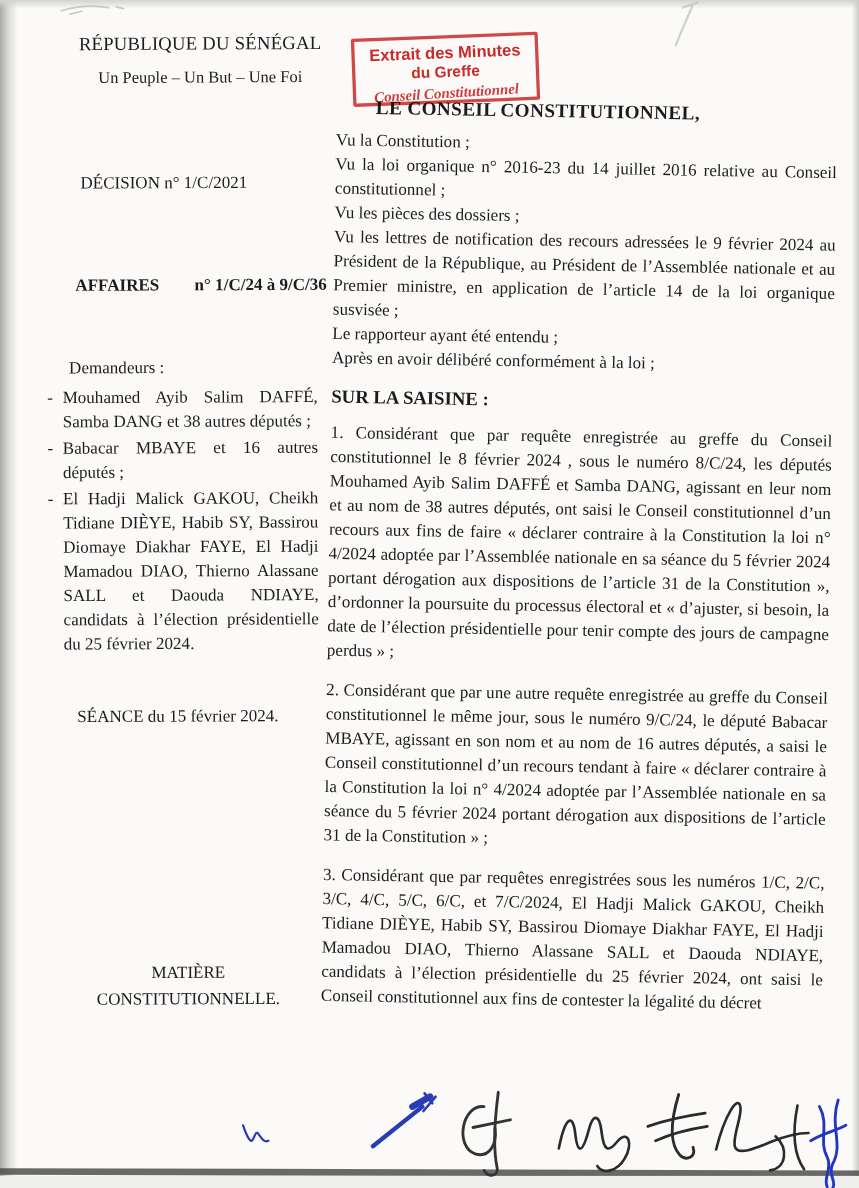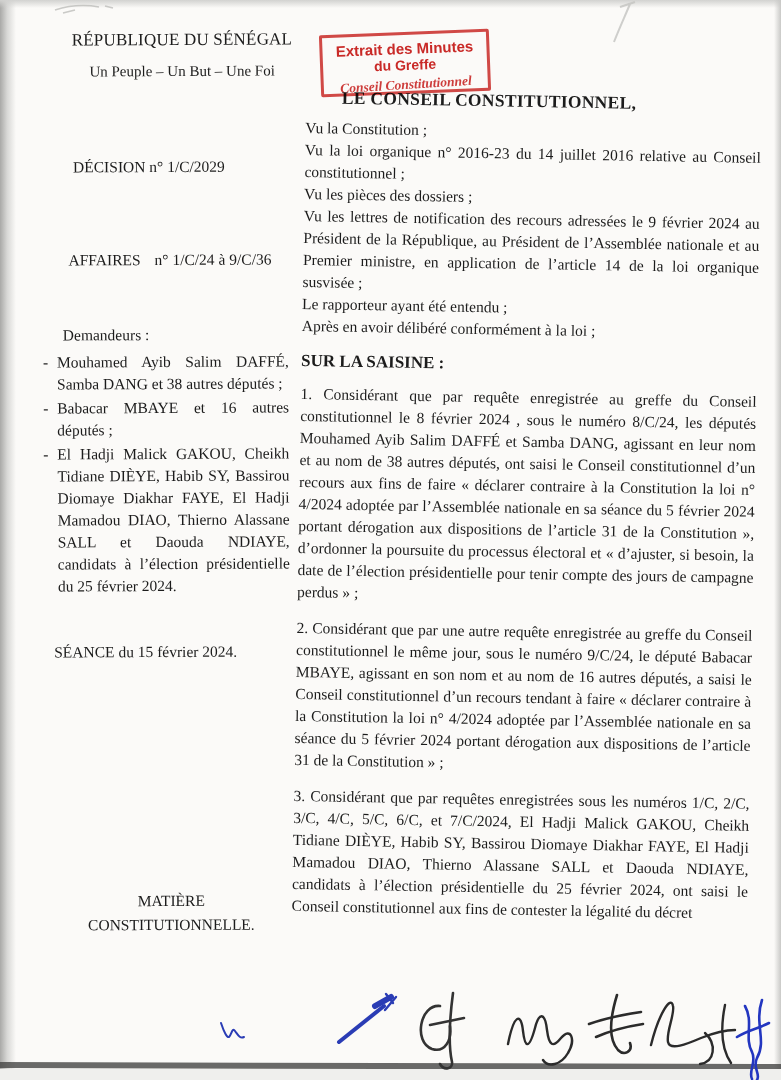--- a/index.html
+++ b/index.html
@@ -33,29 +33,29 @@
     color:#cd2a28;text-align:center;mix-blend-mode:multiply;z-index:5;}
   .stamp .s1{font-size:15px;font-weight:bold;font-family:"Liberation Sans",sans-serif;}
   .stamp .s2{font-size:14px;font-weight:bold;font-family:"Liberation Sans",sans-serif;}
   .stamp .s3{font-size:13.5px;font-weight:bold;font-style:italic;
     transform:rotate(-1.4deg) translateY(4px);white-space:nowrap;opacity:.9;}
 
   
   .leftcol{position:absolute;left:40px;top:155px;width:252px;height:900px;
     font-size:15.5px;transform:rotate(-.25deg);}
   .lc-decision{position:absolute;top:3px;left:35px;white-space:nowrap;}
-  .lc-affaires{position:absolute;top:96px;left:30px;display:flex;gap:14px;white-space:nowrap;}
+  .lc-affaires{position:absolute;top:96px;left:30px;display:flex;gap:32px;white-space:nowrap;font-weight:bold;}
   .lc-dem-label{position:absolute;top:171px;left:24px;text-align:right;}
   .lc-dem-list{position:absolute;top:196px;left:4px;right:2px;}
   .dem-item{display:flex;margin-bottom:2px;line-height:22px;}
   .dem-dash{width:14px;flex:none;}
   .dem-dash::before{content:"-";}
   .dem-text{flex:1;text-align:justify;}
-  .lc-seance{position:absolute;top:488px;left:14px;white-space:nowrap;}
-  .lc-matiere{position:absolute;top:718px;left:25px;width:210px;text-align:center;line-height:24px;margin-top:16px;}
+  .lc-seance{position:absolute;top:488px;left:30px;white-space:nowrap;}
+  .lc-matiere{position:absolute;top:718px;left:25px;width:210px;text-align:center;line-height:24px;}
 
   
   .bodycol{position:absolute;left:306px;top:86px;width:456px;
     font-size:15.5px;line-height:22px;transform:rotate(1deg);transform-origin:0 0;}
   .doc-title{font-size:17.5px;font-weight:bold;letter-spacing:.3px;
     padding-left:36px;margin:0 0 9px 0;white-space:nowrap;}
   .visa{text-align:justify;margin:0;}
   .section-heading{font-size:17px;font-weight:bold;margin:13px 0 0 0;}
   .para{text-align:justify;margin:11px 0 0 0;}
   .para + .para{margin-top:14px;}
@@ -77,21 +77,21 @@
   <div class="motto">Un Peuple – Un But – Une Foi</div>
 </div>
 
 <div class="stamp">
   <div class="s1">Extrait des Minutes</div>
   <div class="s2">du Greffe</div>
   <div class="s3">Conseil Constitutionnel</div>
 </div>
 
 <div class="leftcol">
-  <div class="lc-decision">DÉCISION n° 1/C/2029</div>
+  <div class="lc-decision">DÉCISION n° 1/C/2021</div>
   <div class="lc-affaires">
     <span>AFFAIRES</span>
     <span>n° 1/C/24 à 9/C/36</span>
   </div>
   <div class="lc-dem-label">Demandeurs :</div>
   <div class="lc-dem-list">
     <div class="dem-item">
       <span class="dem-dash"></span>
       <span class="dem-text">Mouhamed Ayib Salim DAFFÉ, Samba DANG et 38 autres députés ;</span>
     </div>

